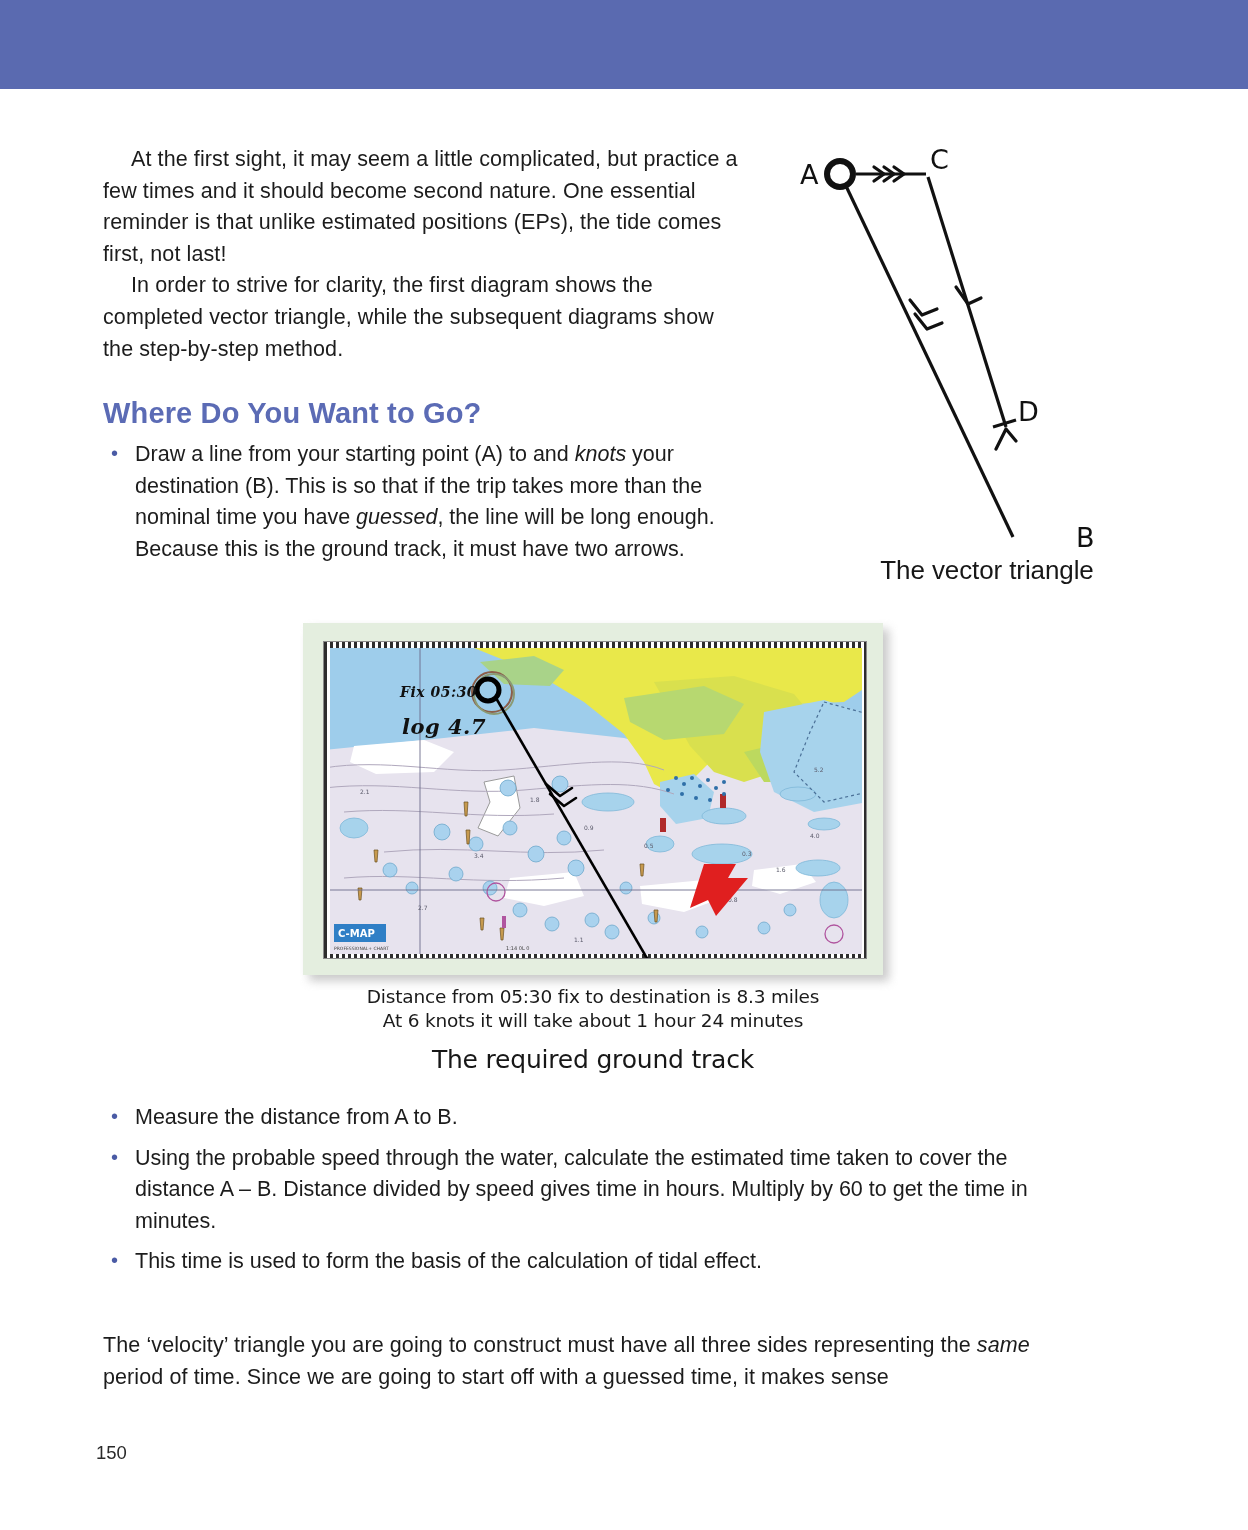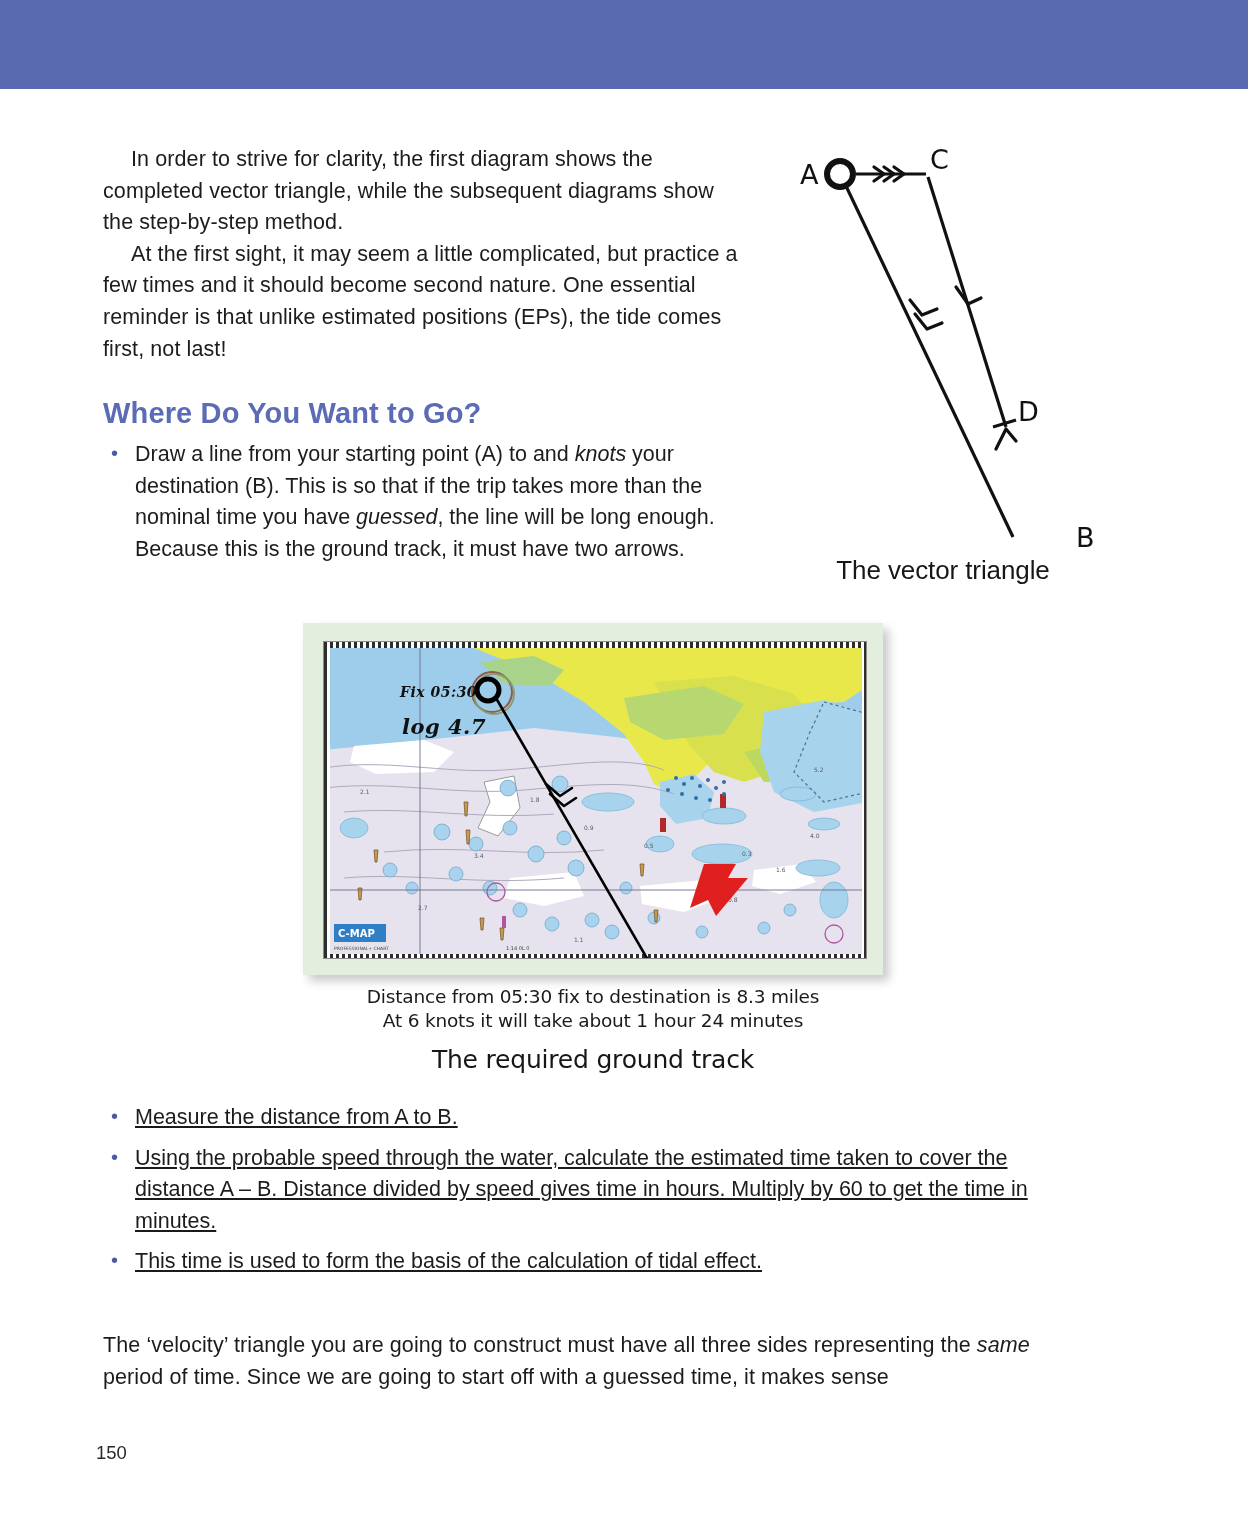--- a/index.html
+++ b/index.html
@@ -88,21 +88,21 @@
   .fig-vector {
     position: absolute;
     left: 778px;
     top: 40px;
     width: 330px;
     height: 510px;
   }
   .fig-vector svg { display: block; }
   .fig-caption-vector {
     position: absolute;
-    left: 778px;
+    left: 822px;
     top: 466px;
     width: 330px;
     text-align: center;
     font-size: 26px;
     color: #171717;
     letter-spacing: -0.1px;
   }
 
   
   .fig-map-wrap {
@@ -173,21 +173,21 @@
     font-family: "DejaVu Sans", sans-serif;
     letter-spacing: -0.2px;
   }
 
   
   .col-full {
     position: absolute;
     left: 103px;
     width: 990px;
   }
-  .sec-bullets { top: 1013px; text-decoration: underline; }
+  .sec-bullets { top: 1013px; }
   .sec-time    { top: 1226px; }
 
   .para-after-heading { margin-top: 15px; }
 
   
   .page-number {
     position: absolute;
     left: 96px;
     top: 1353px;
     font-size: 18.5px;
@@ -196,22 +196,22 @@
 </style>
 </head>
 <body>
 
 <div class="top-band"></div>
 
 <div class="page">
 
   <div class="col-left">
     <div class="body-text">
+      <p class="indent">At the first sight, it may seem a little complicated, but practice a few times and it should become second nature. One essential reminder is that unlike estimated positions (EPs), the tide comes first, not last!</p>
       <p class="indent">In order to strive for clarity, the first diagram shows the completed vector triangle, while the subsequent diagrams show the step-by-step method.</p>
-      <p class="indent">At the first sight, it may seem a little complicated, but practice a few times and it should become second nature. One essential reminder is that unlike estimated positions (EPs), the tide comes first, not last!</p>
     </div>
 
     <div class="heading" style="margin-top:34px;">Where Do You Want to Go?</div>
 
     <ul class="bullets" style="margin-top:12px;">
       <li>
         <span>Draw a line from your starting point (A) to and </span><em>knots</em><span> your destination (B). This is so that if the trip takes more than the nominal time you have </span><em>guessed</em><span>, the line will be long enough. Because this is the ground track, it must have two arrows.</span>
       </li>
     </ul>
   </div>

